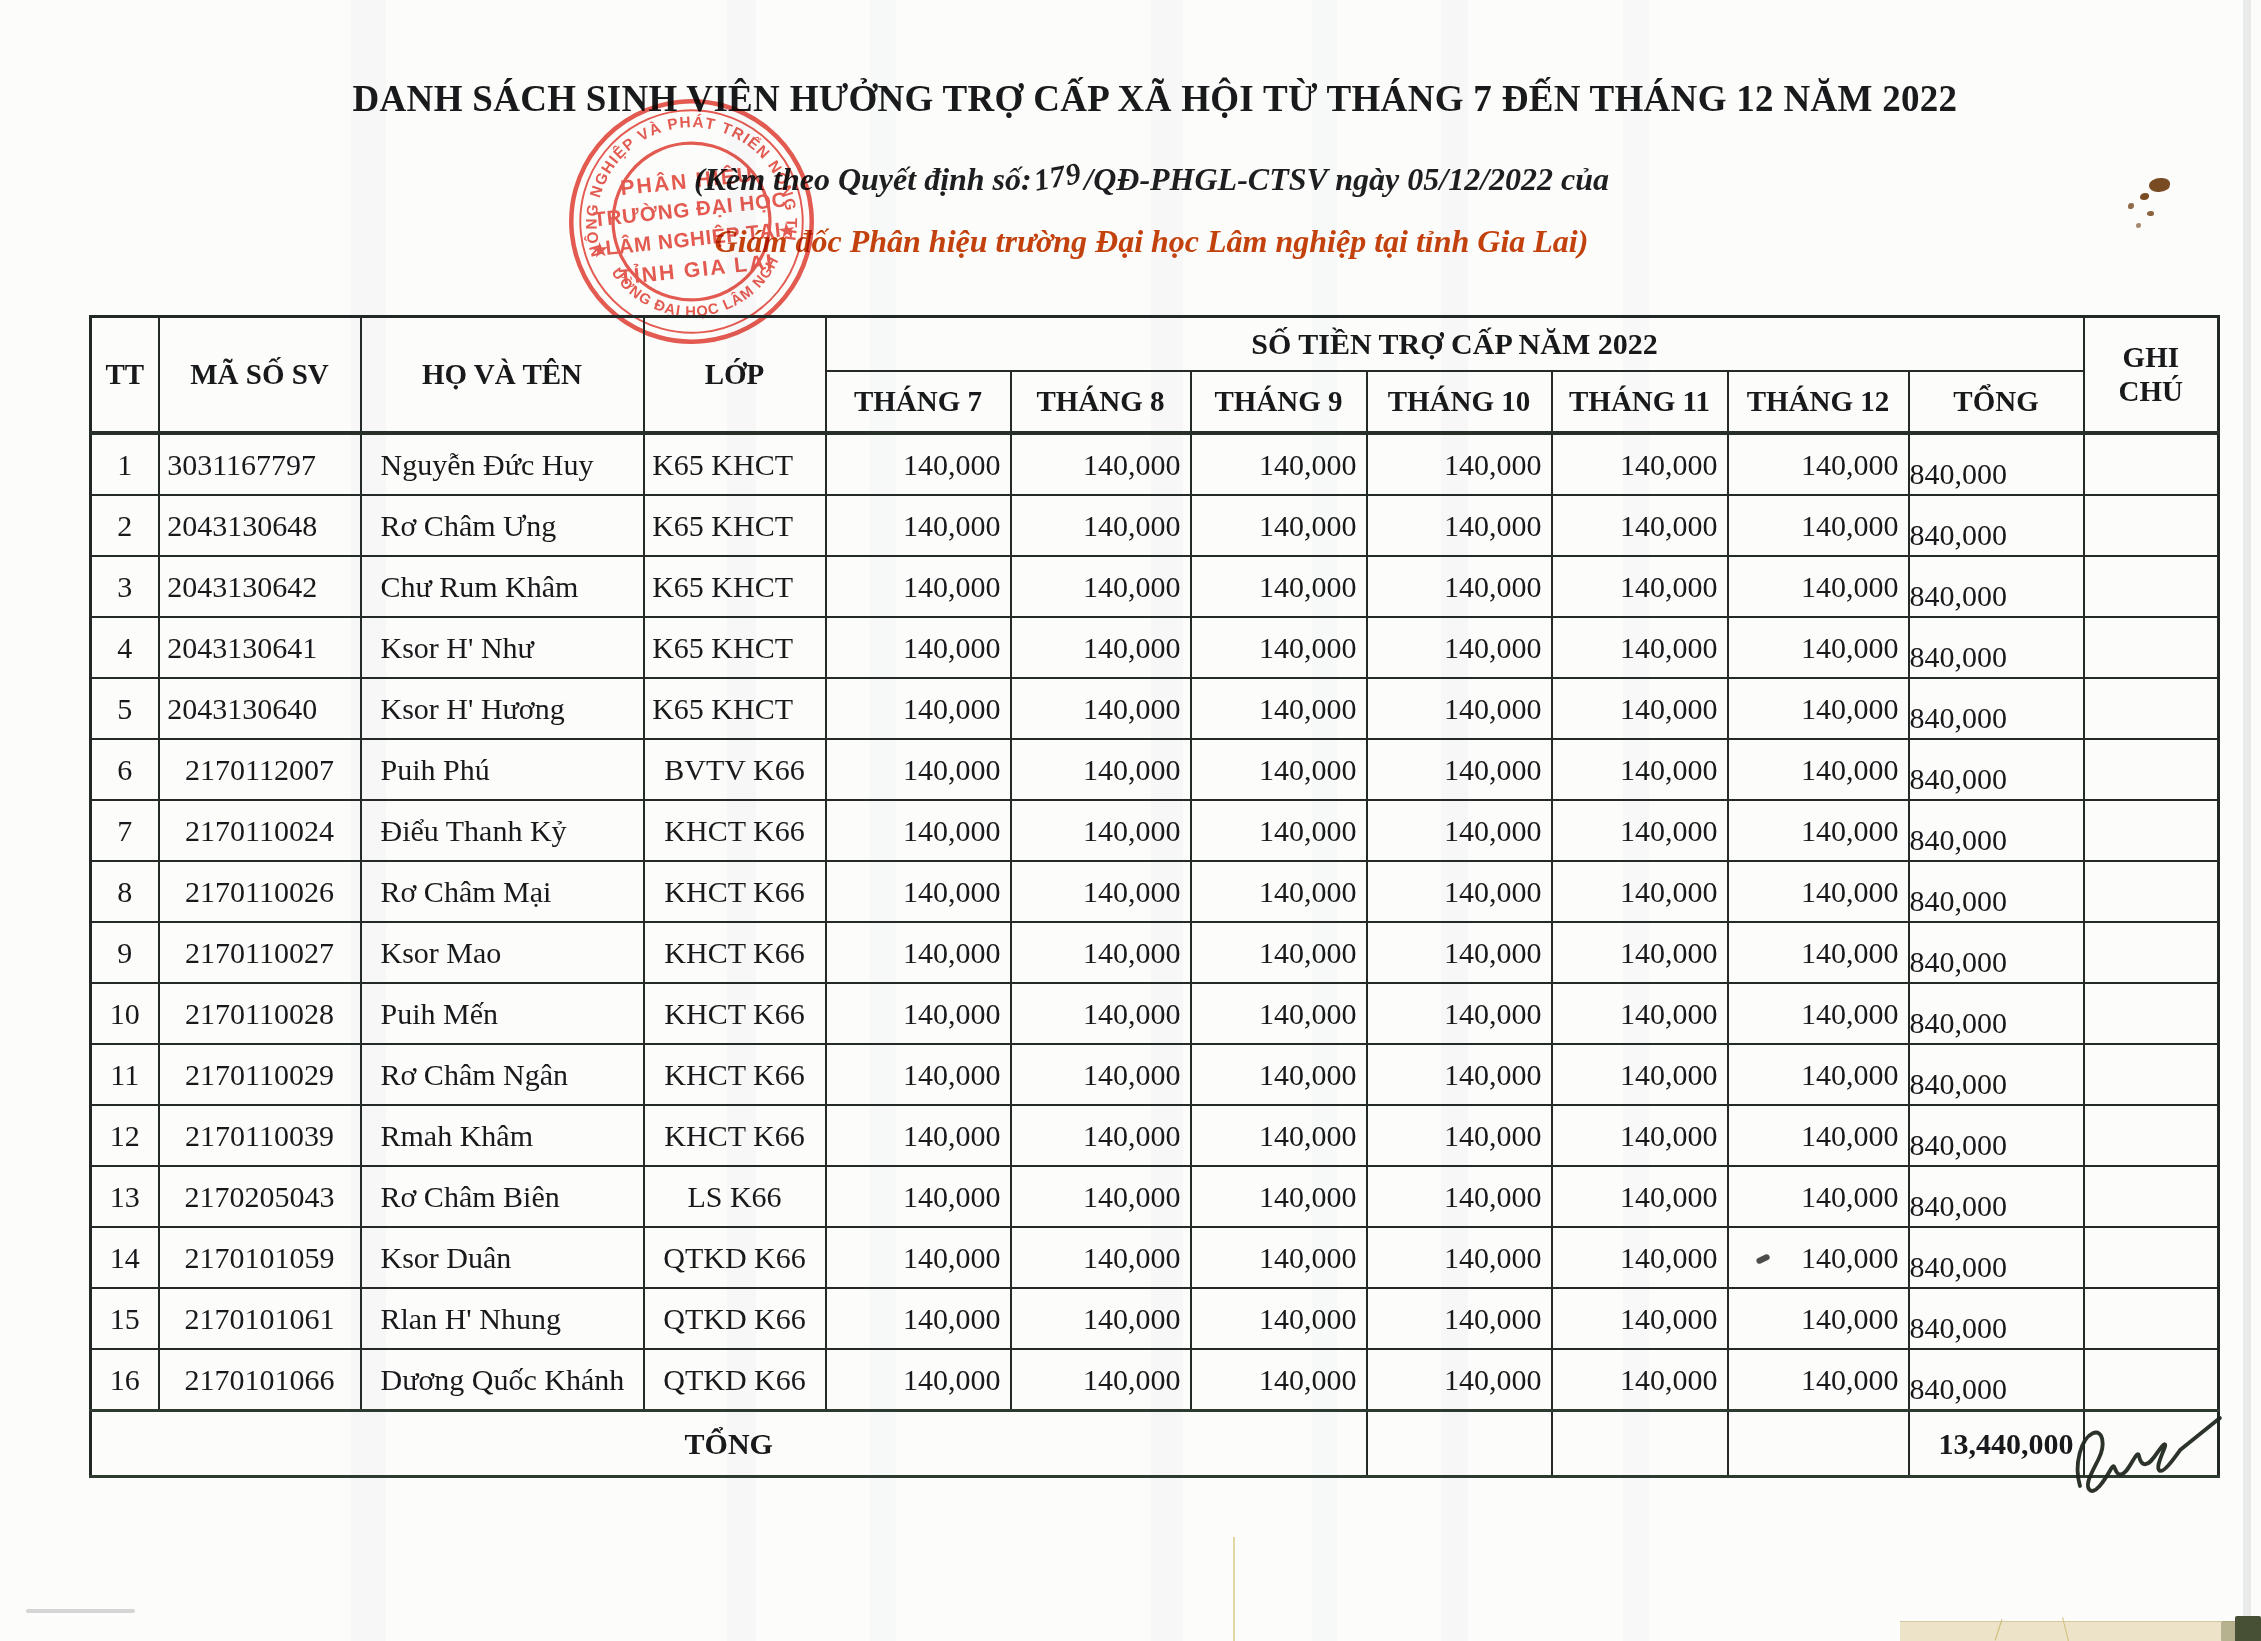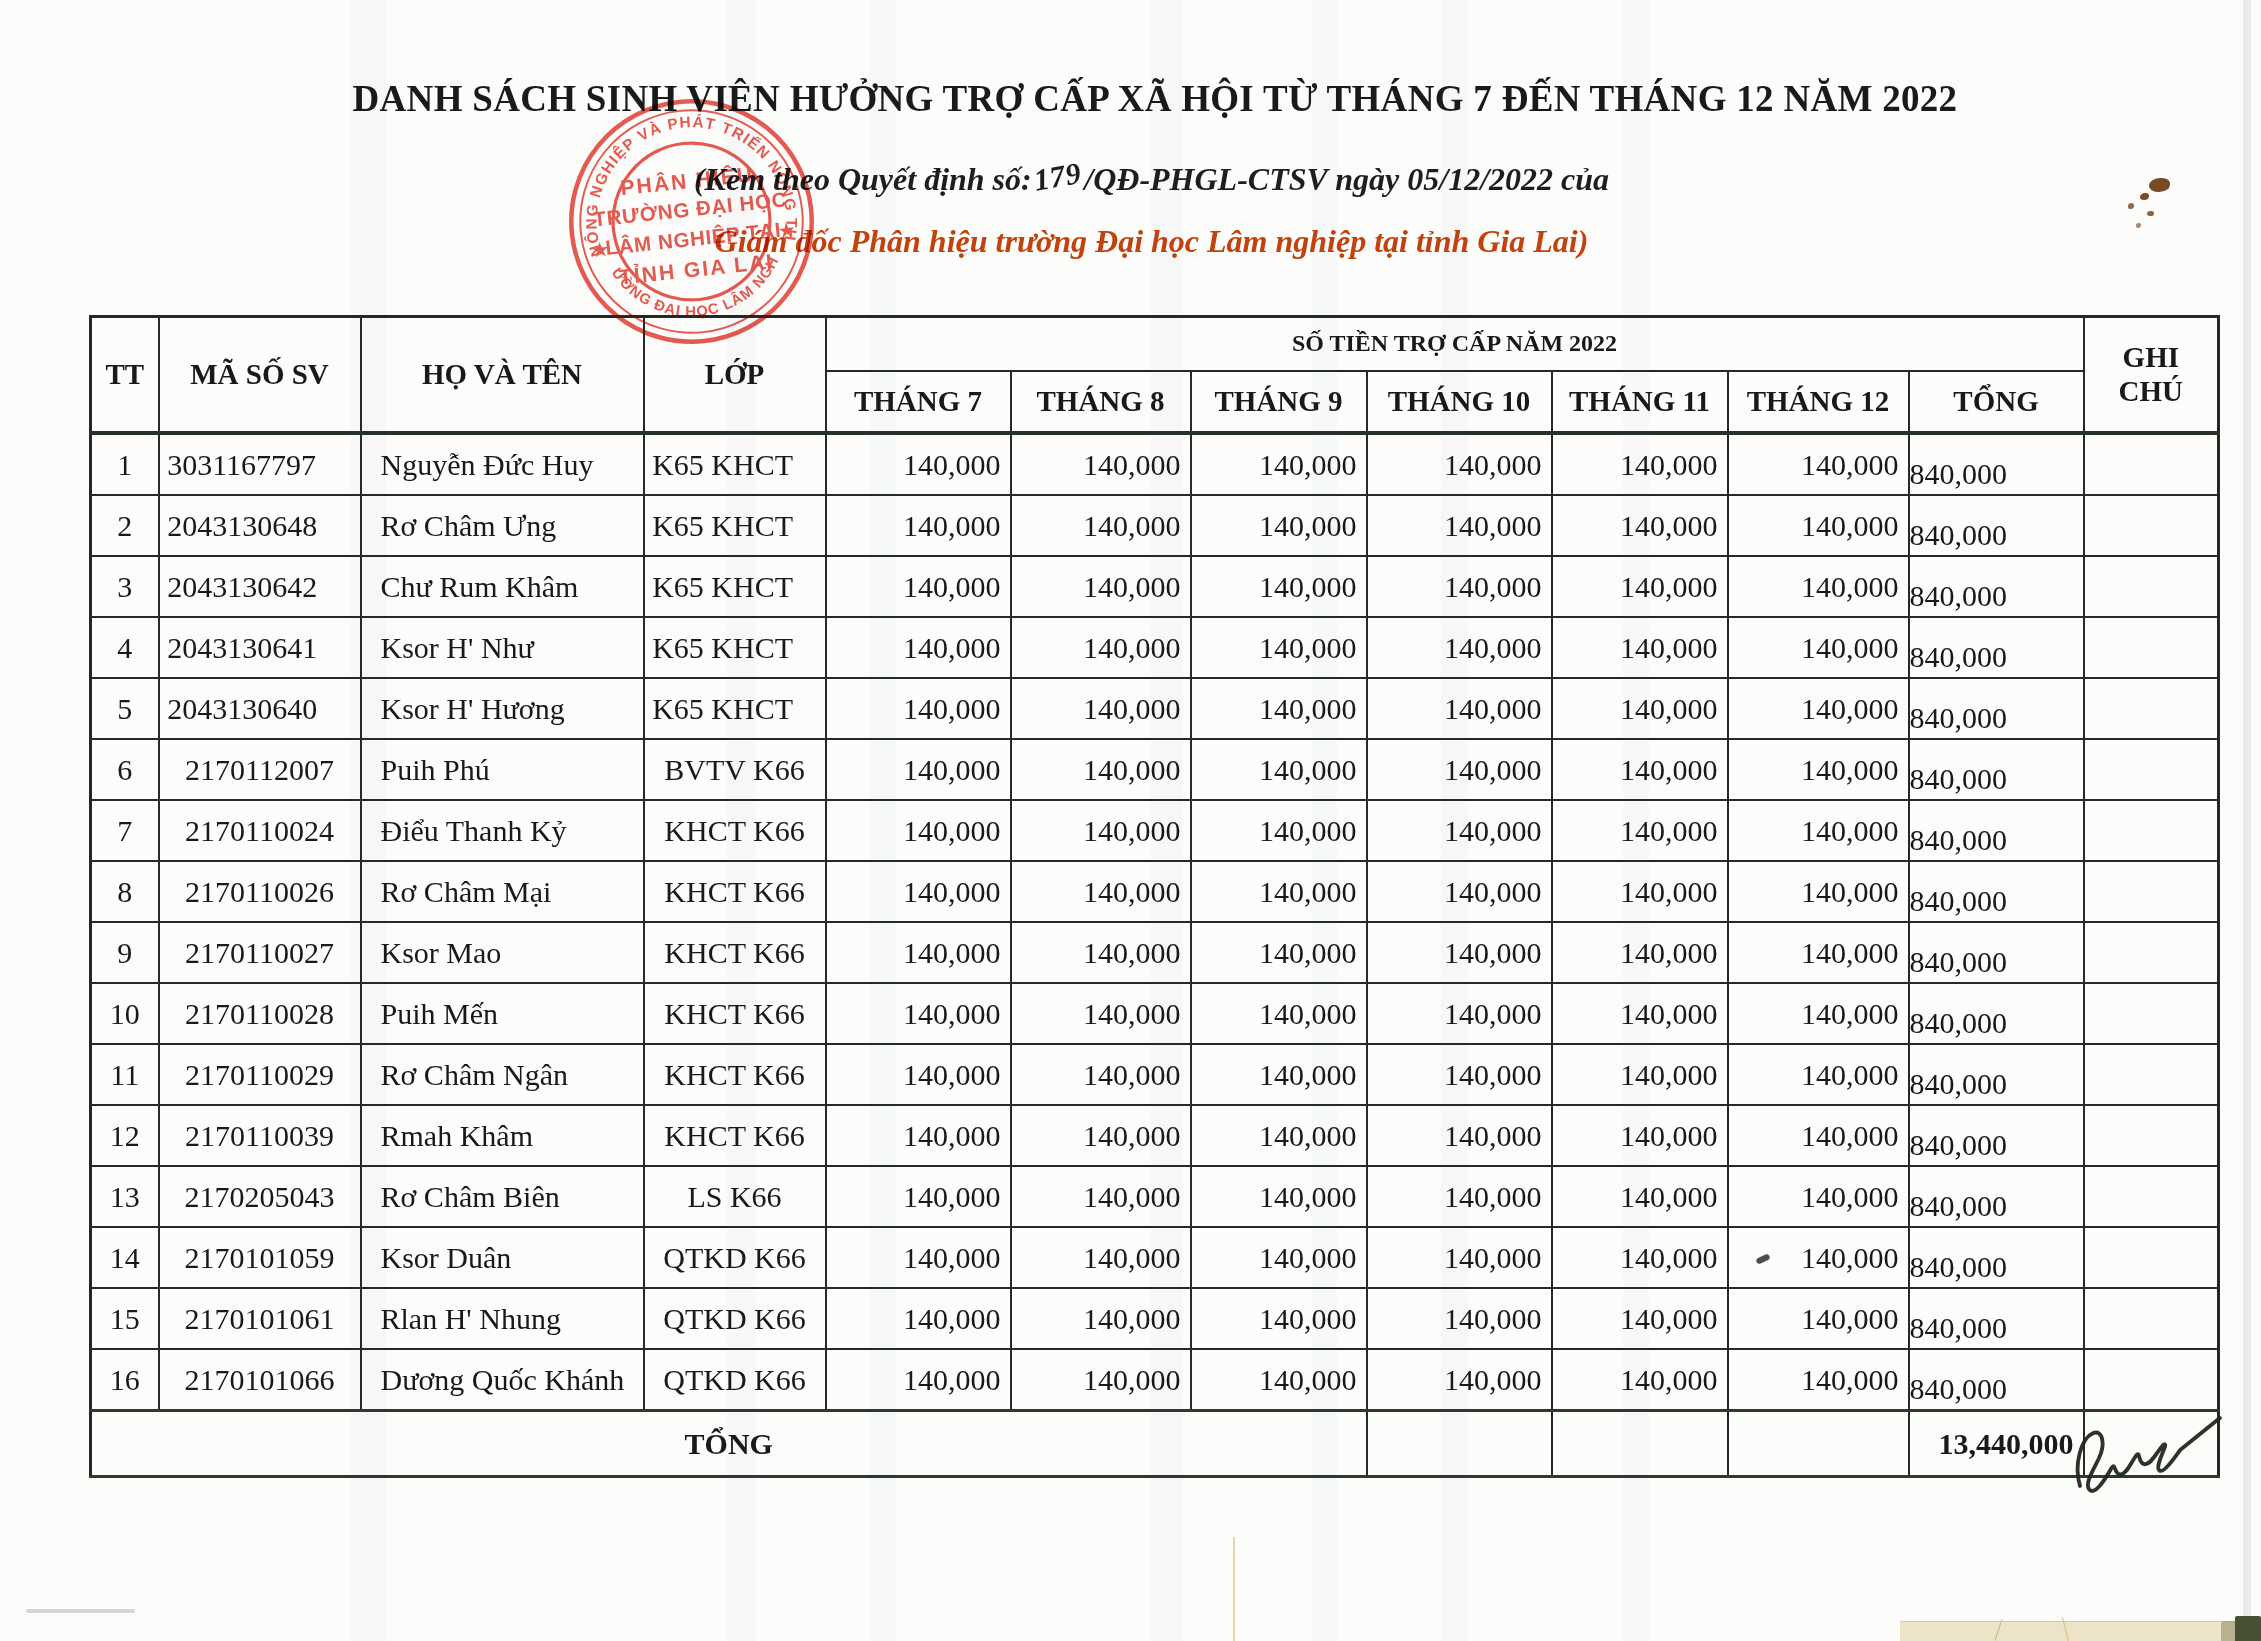--- a/index.html
+++ b/index.html
@@ -147,21 +147,21 @@
         <col style="width:181px">
         <col style="width:175px">
         <col style="width:135px">
     </colgroup>
     <thead>
       <tr class="h1">
         <th rowspan="2" class="tall">TT</th>
         <th rowspan="2" class="tall">MÃ SỐ SV</th>
         <th rowspan="2" class="tall">HỌ VÀ TÊN</th>
         <th rowspan="2" class="tall">LỚP</th>
-        <th colspan="7" style="font-size:24px;margin-left:34px;">SỐ TIỀN TRỢ CẤP NĂM 2022</th>
+        <th colspan="7" style="font-size:30px;margin-left:34px;">SỐ TIỀN TRỢ CẤP NĂM 2022</th>
         <th rowspan="2" class="tall" style="padding:0 19.3px;margin-top:19px;">GHI CHÚ</th>
       </tr>
       <tr class="h2">
         <th>THÁNG 7</th>
         <th>THÁNG 8</th>
         <th>THÁNG 9</th>
         <th>THÁNG 10</th>
         <th>THÁNG 11</th>
         <th>THÁNG 12</th>
         <th>TỔNG</th>

